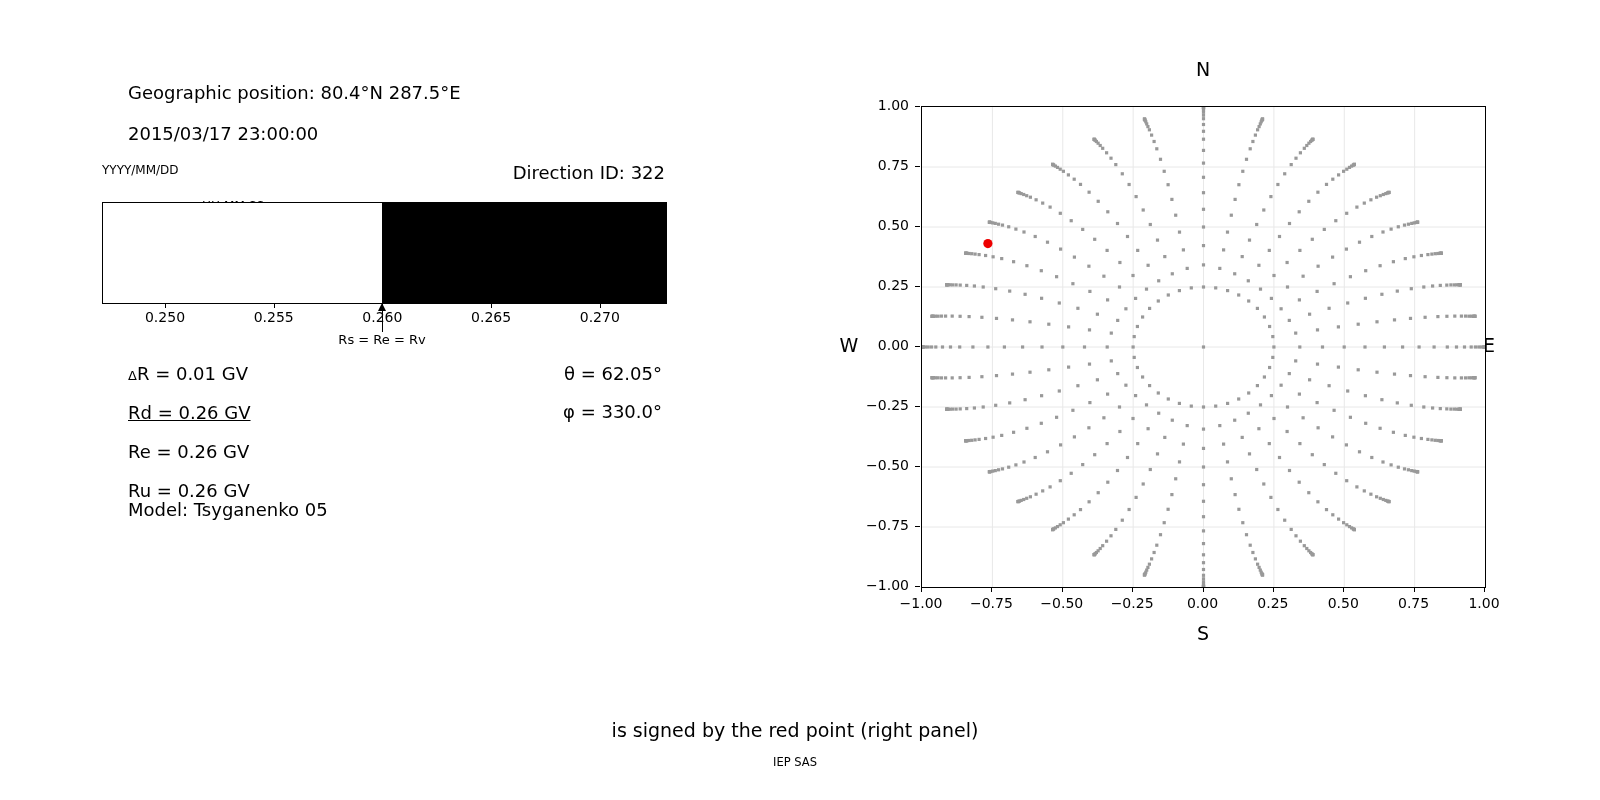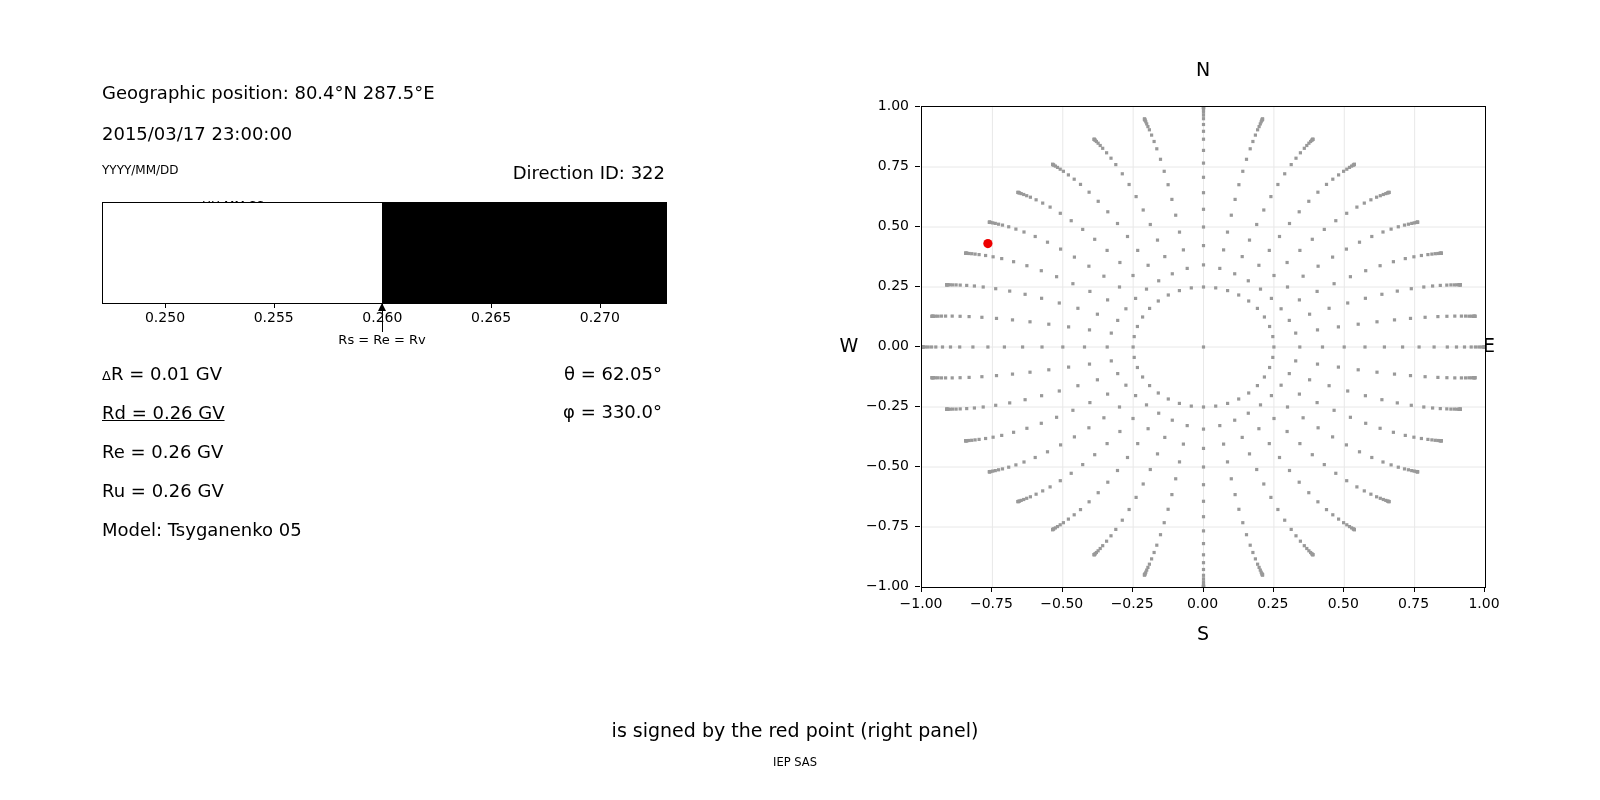--- a/index.html
+++ b/index.html
@@ -1,19 +1,19 @@
 <!DOCTYPE html>
 <html><head>
 <meta charset="utf-8">
 <style>
   html,body{margin:0;padding:0;background:#fff;}
   #root{position:relative;width:1600px;height:800px;background:#ffffff;
         font-family:"DejaVu Sans","Liberation Sans",sans-serif;color:#000;overflow:hidden;}
   .abs{position:absolute;}
-  .t18{font-size:18px;line-height:1.15;}
+  .t18{font-size:18px;line-height:1.15;margin-left:26px;}
   .t19{font-size:19px;line-height:1.25;}
   .t15{font-size:14px;line-height:1.1;}
   .t14{font-size:14px;line-height:1.1;}
   .t13{font-size:13px;line-height:1.1;}
   .t12{font-size:12px;line-height:1.1;}
   .t11{font-size:11.5px;line-height:1.1;}
   .right{text-align:right;}
   .center{text-align:center;}
   #bar-box{left:102px;top:202px;width:563px;height:100px;border:1px solid #000;background:#fff;}
   #bar-black{position:absolute;top:-1px;height:101px;border:0;}
@@ -843,21 +843,21 @@
     <div class="tickmark" style="left: 382.4px; top: 303px; width: 1px; height: 5px; background: rgb(0, 0, 0); position: absolute;"></div>
     <div class="t15 center" style="left: 347.4px; top: 310px; width: 70px; position: absolute;">0.260</div>
     <div class="tickmark" style="left: 491.1px; top: 303px; width: 1px; height: 5px; background: rgb(0, 0, 0); position: absolute;"></div>
     <div class="t15 center" style="left: 456.1px; top: 310px; width: 70px; position: absolute;">0.265</div>
     <div class="tickmark" style="left: 599.8px; top: 303px; width: 1px; height: 5px; background: rgb(0, 0, 0); position: absolute;"></div>
     <div class="t15 center" style="left: 564.8px; top: 310px; width: 70px; position: absolute;">0.270</div>
     <div class="t18" style="left: 102px; top: 364px; position: absolute;"><span class="val-prefix">Δ</span><span>R = 0.01 GV</span></div>
     <div class="t18" style="left: 102px; top: 403px; position: absolute; text-decoration: underline;"><span>Rd = 0.26 GV</span></div>
     <div class="t18" style="left: 102px; top: 442px; position: absolute;"><span>Re = 0.26 GV</span></div>
     <div class="t18" style="left: 102px; top: 481px; position: absolute;"><span>Ru = 0.26 GV</span></div>
-    <div class="t18" style="left: 102px; top: 520px; position: absolute; text-align: right;"><span>Model: Tsyganenko 05</span></div>
+    <div class="t18" style="left: 102px; top: 500px; position: absolute; text-align: right;"><span>Model: Tsyganenko 05</span></div>
     <div class="tickmark" style="left: 921px; top: 587px; width: 1px; height: 5px; background: rgb(0, 0, 0); position: absolute;"></div>
     <div class="t14 center" style="left: 886px; top: 596px; width: 70px; position: absolute;">−1.00</div>
     <div class="tickmark" style="left: 991.4px; top: 587px; width: 1px; height: 5px; background: rgb(0, 0, 0); position: absolute;"></div>
     <div class="t14 center" style="left: 956.4px; top: 596px; width: 70px; position: absolute;">−0.75</div>
     <div class="tickmark" style="left: 1061.8px; top: 587px; width: 1px; height: 5px; background: rgb(0, 0, 0); position: absolute;"></div>
     <div class="t14 center" style="left: 1026.8px; top: 596px; width: 70px; position: absolute;">−0.50</div>
     <div class="tickmark" style="left: 1132.1px; top: 587px; width: 1px; height: 5px; background: rgb(0, 0, 0); position: absolute;"></div>
     <div class="t14 center" style="left: 1097.1px; top: 596px; width: 70px; position: absolute;">−0.25</div>
     <div class="tickmark" style="left: 1202.5px; top: 587px; width: 1px; height: 5px; background: rgb(0, 0, 0); position: absolute;"></div>
     <div class="t14 center" style="left: 1167.5px; top: 596px; width: 70px; position: absolute;">0.00</div>

